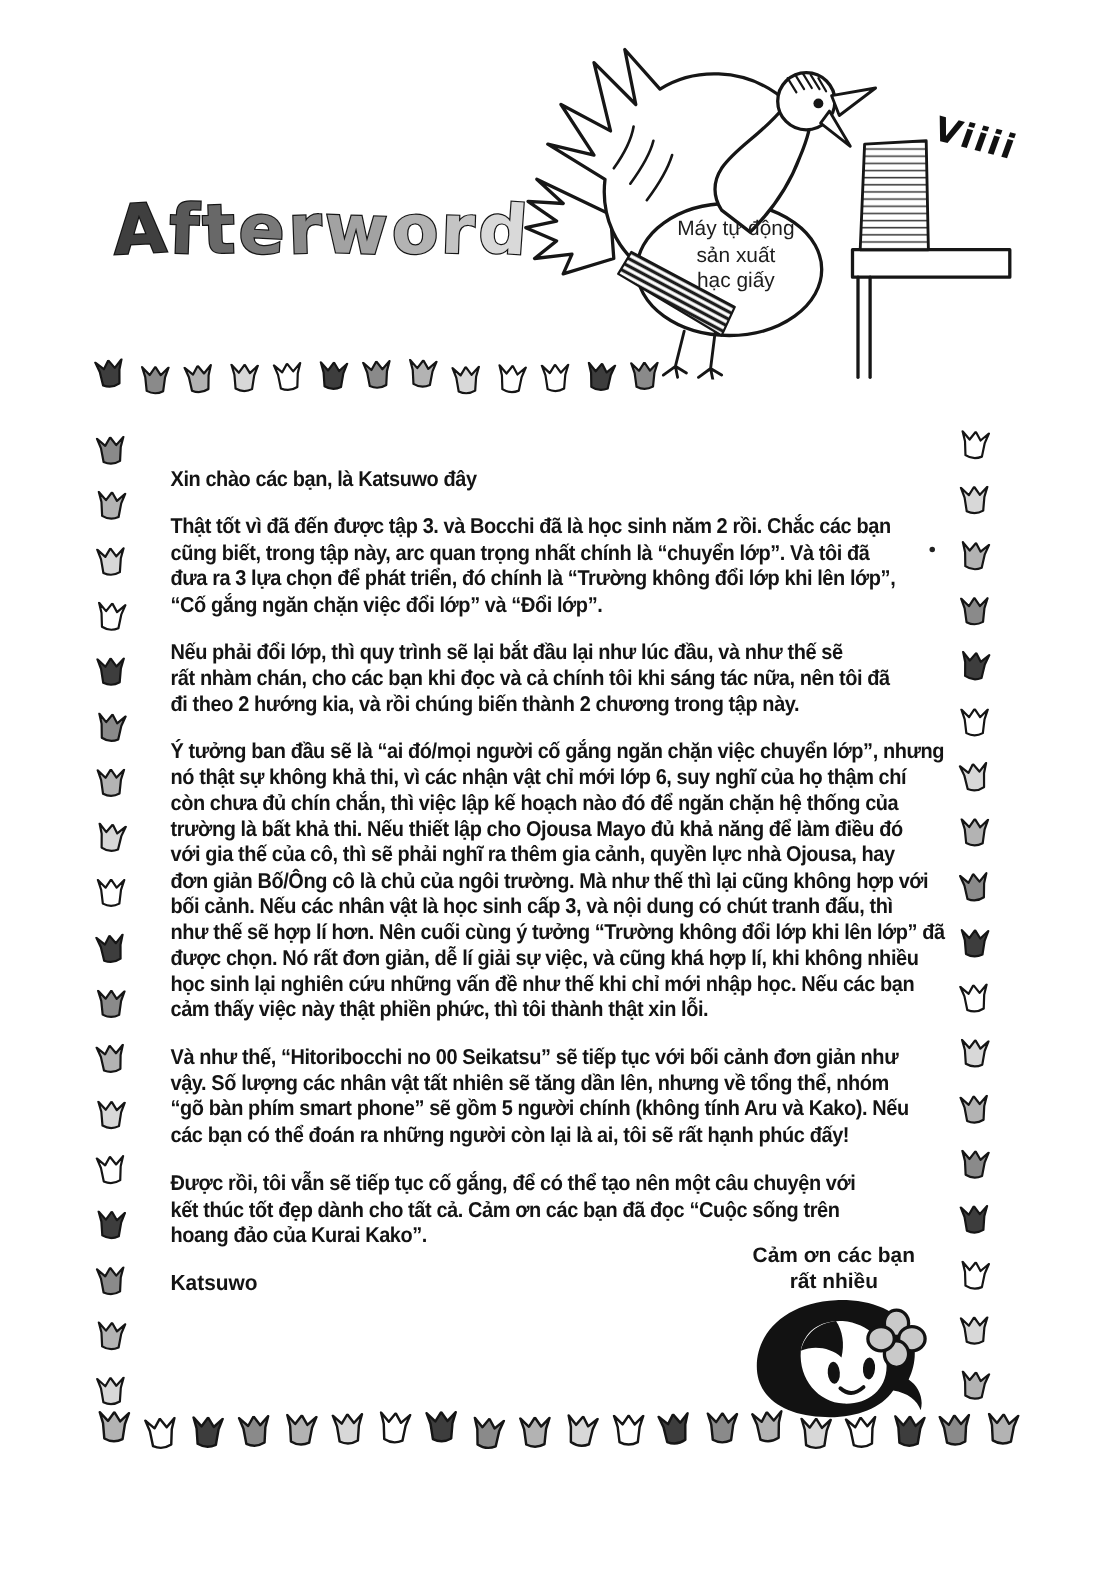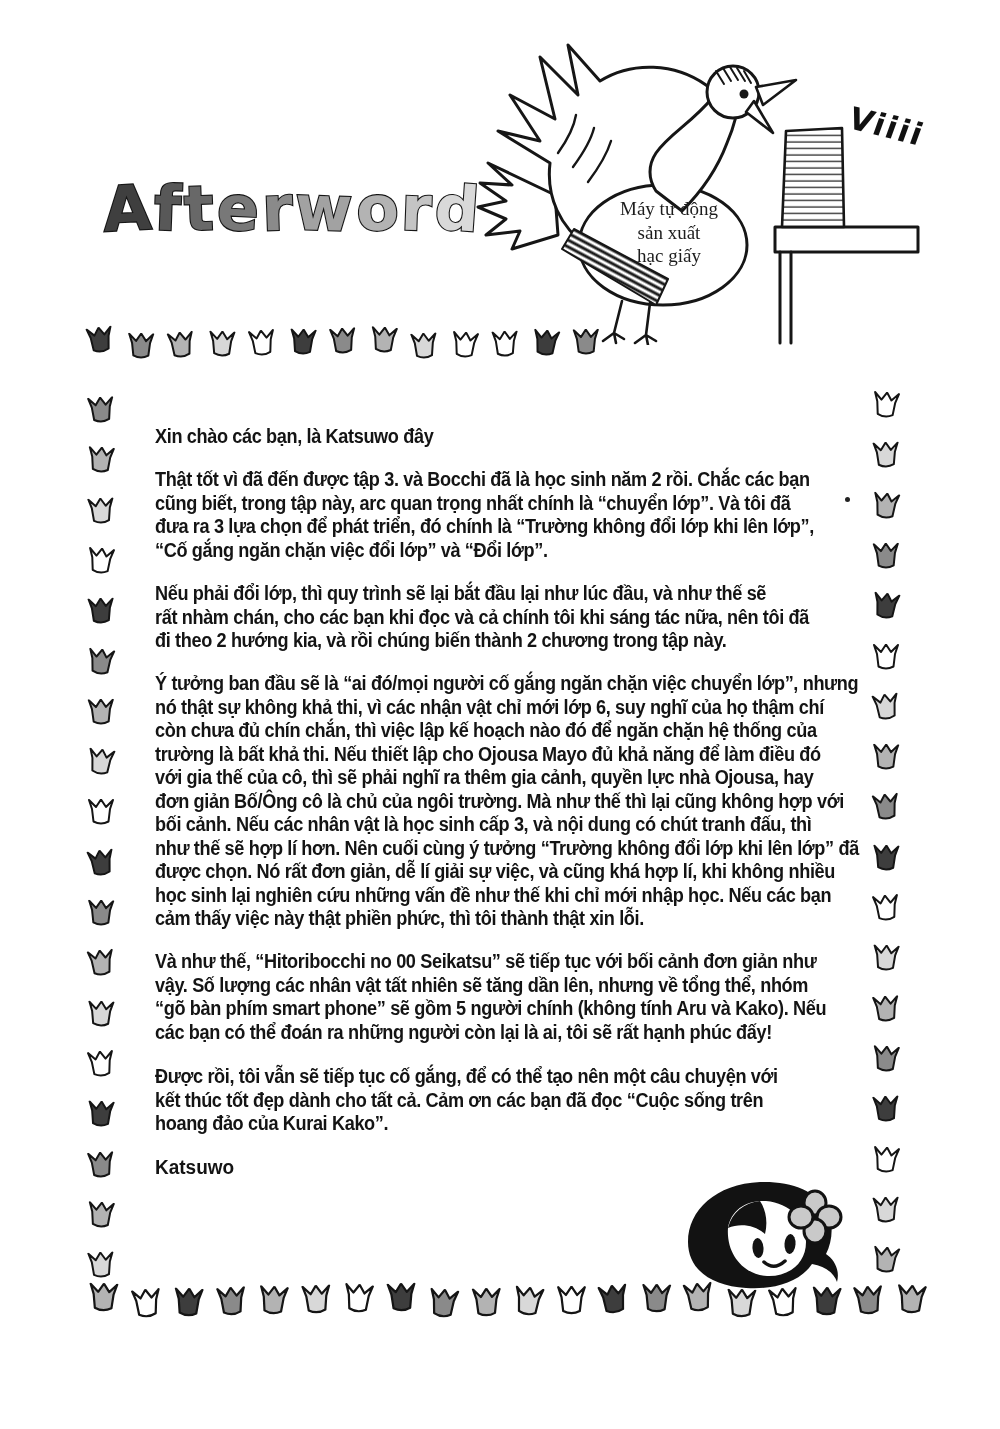--- a/index.html
+++ b/index.html
@@ -21,21 +21,21 @@
     position:absolute;left:856px;top:100px;
     font-weight:700;font-size:31px;letter-spacing:2px;color:#111;
     transform:rotate(14deg) skewX(-6deg);transform-origin:left top;
     font-family:"DejaVu Sans",sans-serif;
   }
   
   .bird-svg{position:absolute;left:470px;top:35px;}
   .bird-label{
     position:absolute;left:592px;top:197px;width:154px;
     text-align:center;font-size:19px;font-weight:500;line-height:23.5px;
-    white-space:pre-line;color:#1d1d1d;font-family:Liberation Serif, serif;
+    white-space:pre-line;color:#1d1d1d;
   }
   
   .para{
     position:absolute;left:155px;width:764px;
     transform:scaleX(0.93);transform-origin:left top;
     font-weight:700;font-size:19.5px;line-height:23.5px;
     letter-spacing:-0.4px;white-space:pre-line;color:#141414;
   }
   .signature{
     position:absolute;left:155px;top:1156px;
@@ -155,20 +155,22 @@
       <div class="para" style="top: 950px;">Và như thế, “Hitoribocchi no 00 Seikatsu” sẽ tiếp tục với bối cảnh đơn giản như
 vậy. Số lượng các nhân vật tất nhiên sẽ tăng dần lên, nhưng về tổng thể, nhóm
 “gõ bàn phím smart phone” sẽ gồm 5 người chính (không tính Aru và Kako). Nếu
 các bạn có thể đoán ra những người còn lại là ai, tôi sẽ rất hạnh phúc đấy!</div>
       <div class="para" style="top: 1065px;">Được rồi, tôi vẫn sẽ tiếp tục cố gắng, để có thể tạo nên một câu chuyện với
 kết thúc tốt đẹp dành cho tất cả. Cảm ơn các bạn đã đọc “Cuộc sống trên
 hoang đảo của Kurai Kako”.</div>
     </div>
 
   <div class="signature">Katsuwo</div>
+  <div class="thanks">Cảm ơn các bạn
+rất nhiều</div>
   <div class="ink-dot"></div>
 
   <svg class="girl-svg" width="170" height="118" viewBox="0 0 170 118">
     <path d="M82,6 C38,8 10,34 10,66 C10,94 34,110 68,112 C96,114 122,106 134,88
              C147,90 156,97 159,106 C162,95 157,84 148,78 C154,66 156,50 150,37 C139,14 112,5 82,6 Z" fill="#121212"></path>
     <path d="M50,52 C53,34 68,24 88,25 C112,27 128,44 128,66 C128,88 110,101 89,100 C66,99 48,78 50,52 Z" fill="#ffffff"></path>
     <path d="M50,52 C54,36 66,27 82,25 C88,34 90,46 87,58 C77,49 62,47 50,52 Z" fill="#121212"></path>
     <ellipse cx="80" cy="72" rx="5.5" ry="10" fill="#121212" transform="rotate(-4 80 72)"></ellipse>
     <ellipse cx="112" cy="68" rx="5.5" ry="10" fill="#121212" transform="rotate(4 112 68)"></ellipse>
     <path d="M86,86 Q96,95 107,85" fill="none" stroke="#121212" stroke-width="3.5" stroke-linecap="round"></path>

